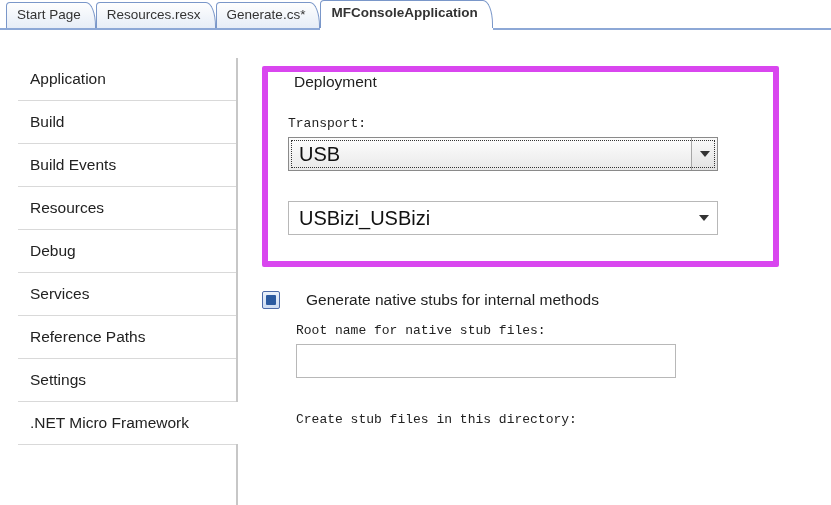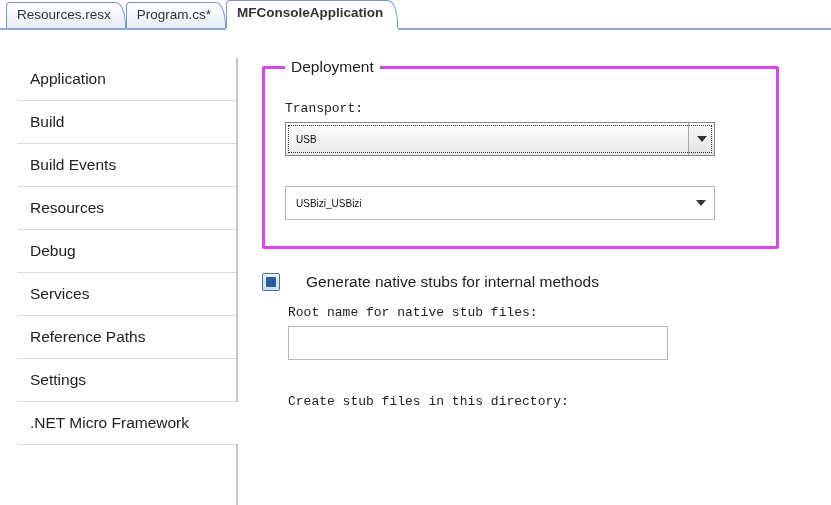--- a/index.html
+++ b/index.html
@@ -80,24 +80,24 @@
   }
 
   
   .page-panel {
     flex: 1;
     padding: 0 0 0 24px;
     overflow: hidden;
   }
 
   .groupbox {
-    border: 3px solid #d946ef;
+    border: 6px solid #d946ef;
     border-radius: 2px;
     margin: 8px 0 24px 0;
-    padding: 0 20px 26px 20px;
+    padding: 12px 20px 26px 20px;
     position: relative;
     width: 517px;
   }
   .groupbox-title {
     position: relative;
     top: -11px;
     background: #fff;
     display: inline-block;
     padding: 0 6px;
     font-size: 15.5px;
@@ -116,21 +116,21 @@
     align-items: center;
     height: 34px;
     border: 1px solid #8a8a8a;
     background: linear-gradient(#fdfdfd,#e9e9e9);
     width: 430px;
   }
   .combo.focused { outline: 1px dotted #333; outline-offset: -4px; }
   .combo .combo-text {
     flex: 1;
     padding: 0 10px;
-    font-size: 10px;
+    font-size: 20px;
     color: #111;
     user-select: none;
   }
   .combo .combo-btn {
     width: 26px;
     height: 100%;
     border-left: 1px solid #a6a6a6;
     background: linear-gradient(#fafafa,#e2e2e2);
     display:flex; align-items:center; justify-content:center;
   }
@@ -159,29 +159,30 @@
 
   .textbox {
     width: 380px;
     height: 34px;
     border: 1px solid #b8b8b8;
     background:#fff;
     padding: 0 8px;
     font-size: 15px;
   }
 
-  .sub-indent { margin-left: 26px; }
+  .sub-indent { margin-left: 34px; }
 
 </style>
 </head>
 <body>
 
 <div class="tabstrip">
+  <div class="doc-tab">Start Page</div>
   <div class="doc-tab">Resources.resx</div>
-  <div class="doc-tab">Program.cs*</div>
+  <div class="doc-tab">Generate.cs*</div>
   <div class="doc-tab active">MFConsoleApplication</div>
 </div>
 
 <div class="workspace">
 
   <div class="side-nav">
     <div class="nav-item">Application</div>
     <div class="nav-item">Build</div>
     <div class="nav-item">Build Events</div>
     <div class="nav-item">Resources</div>

